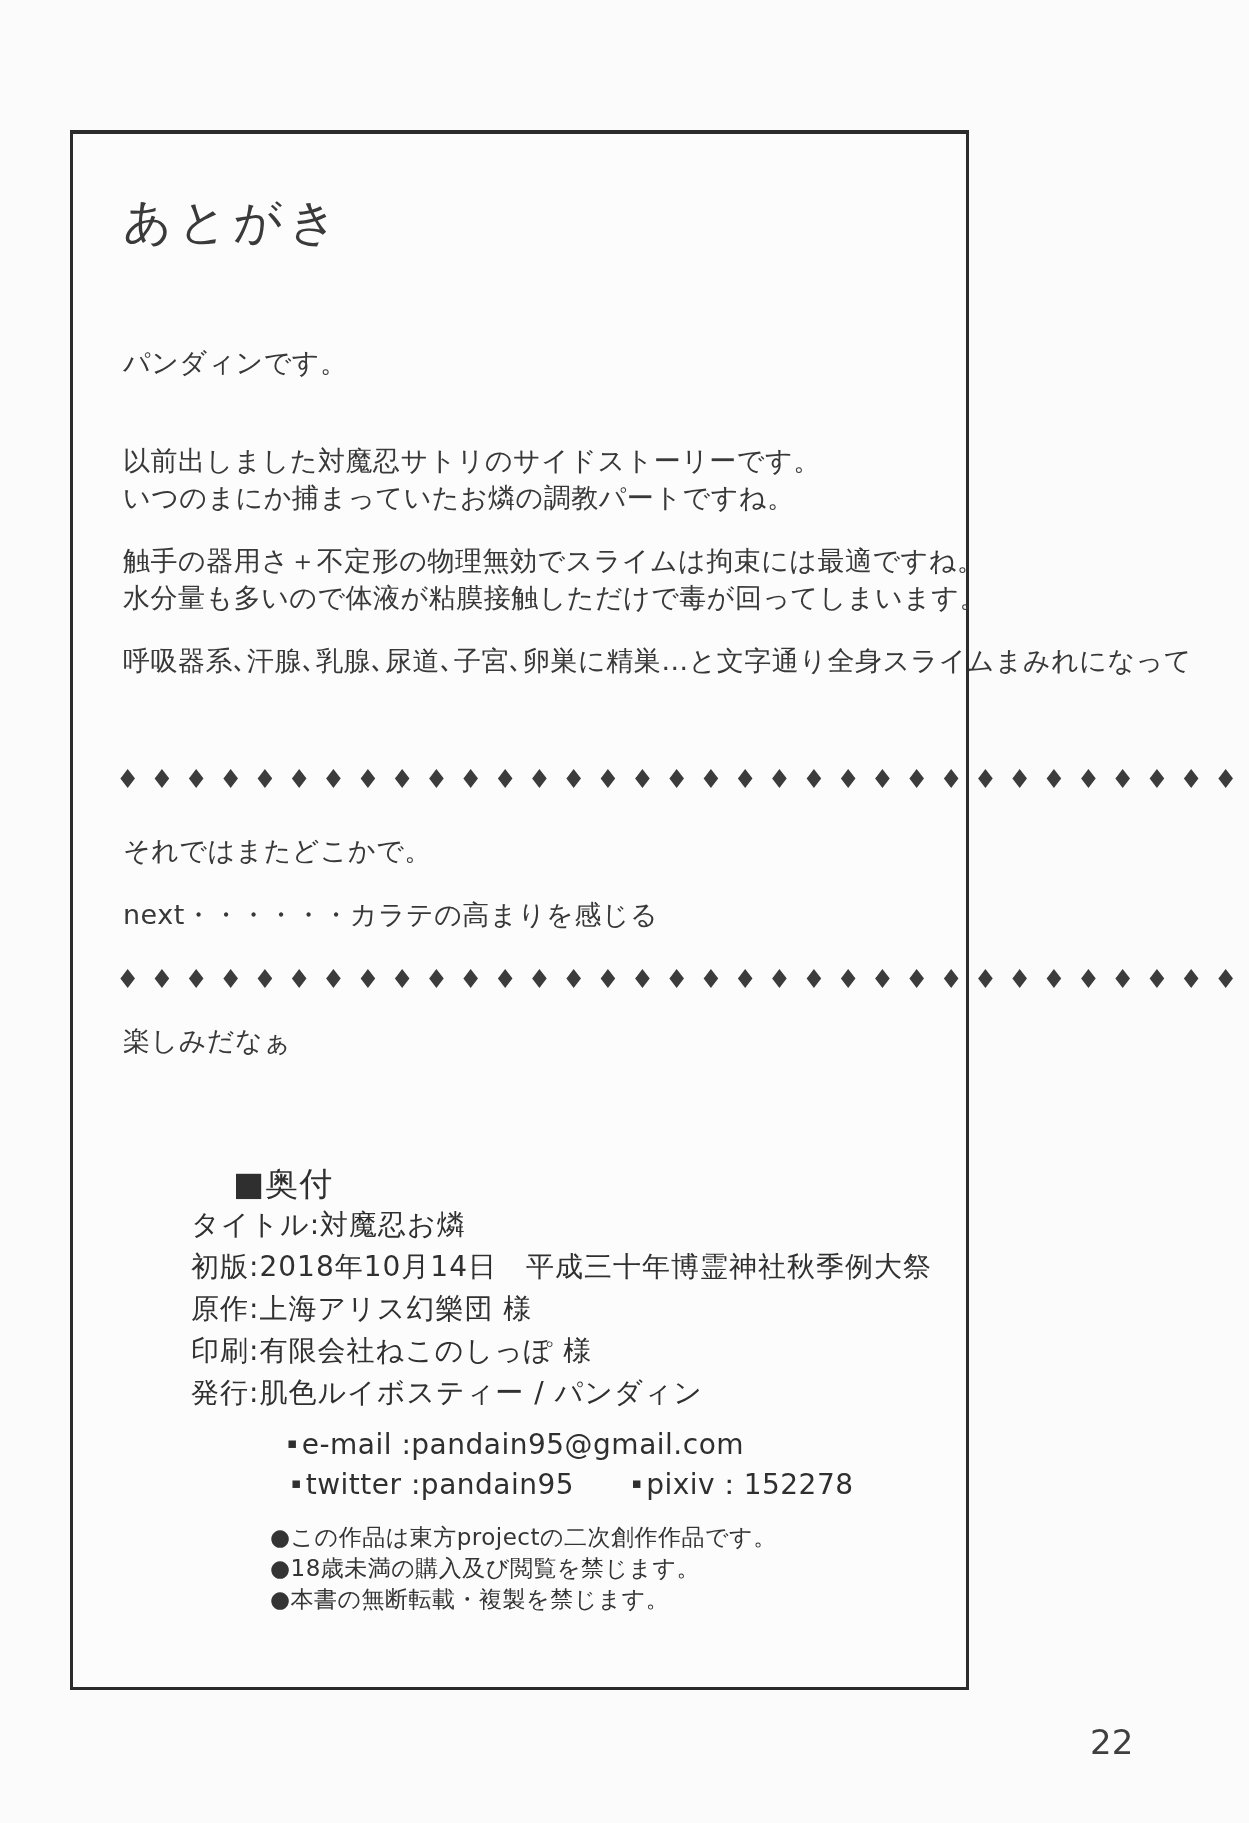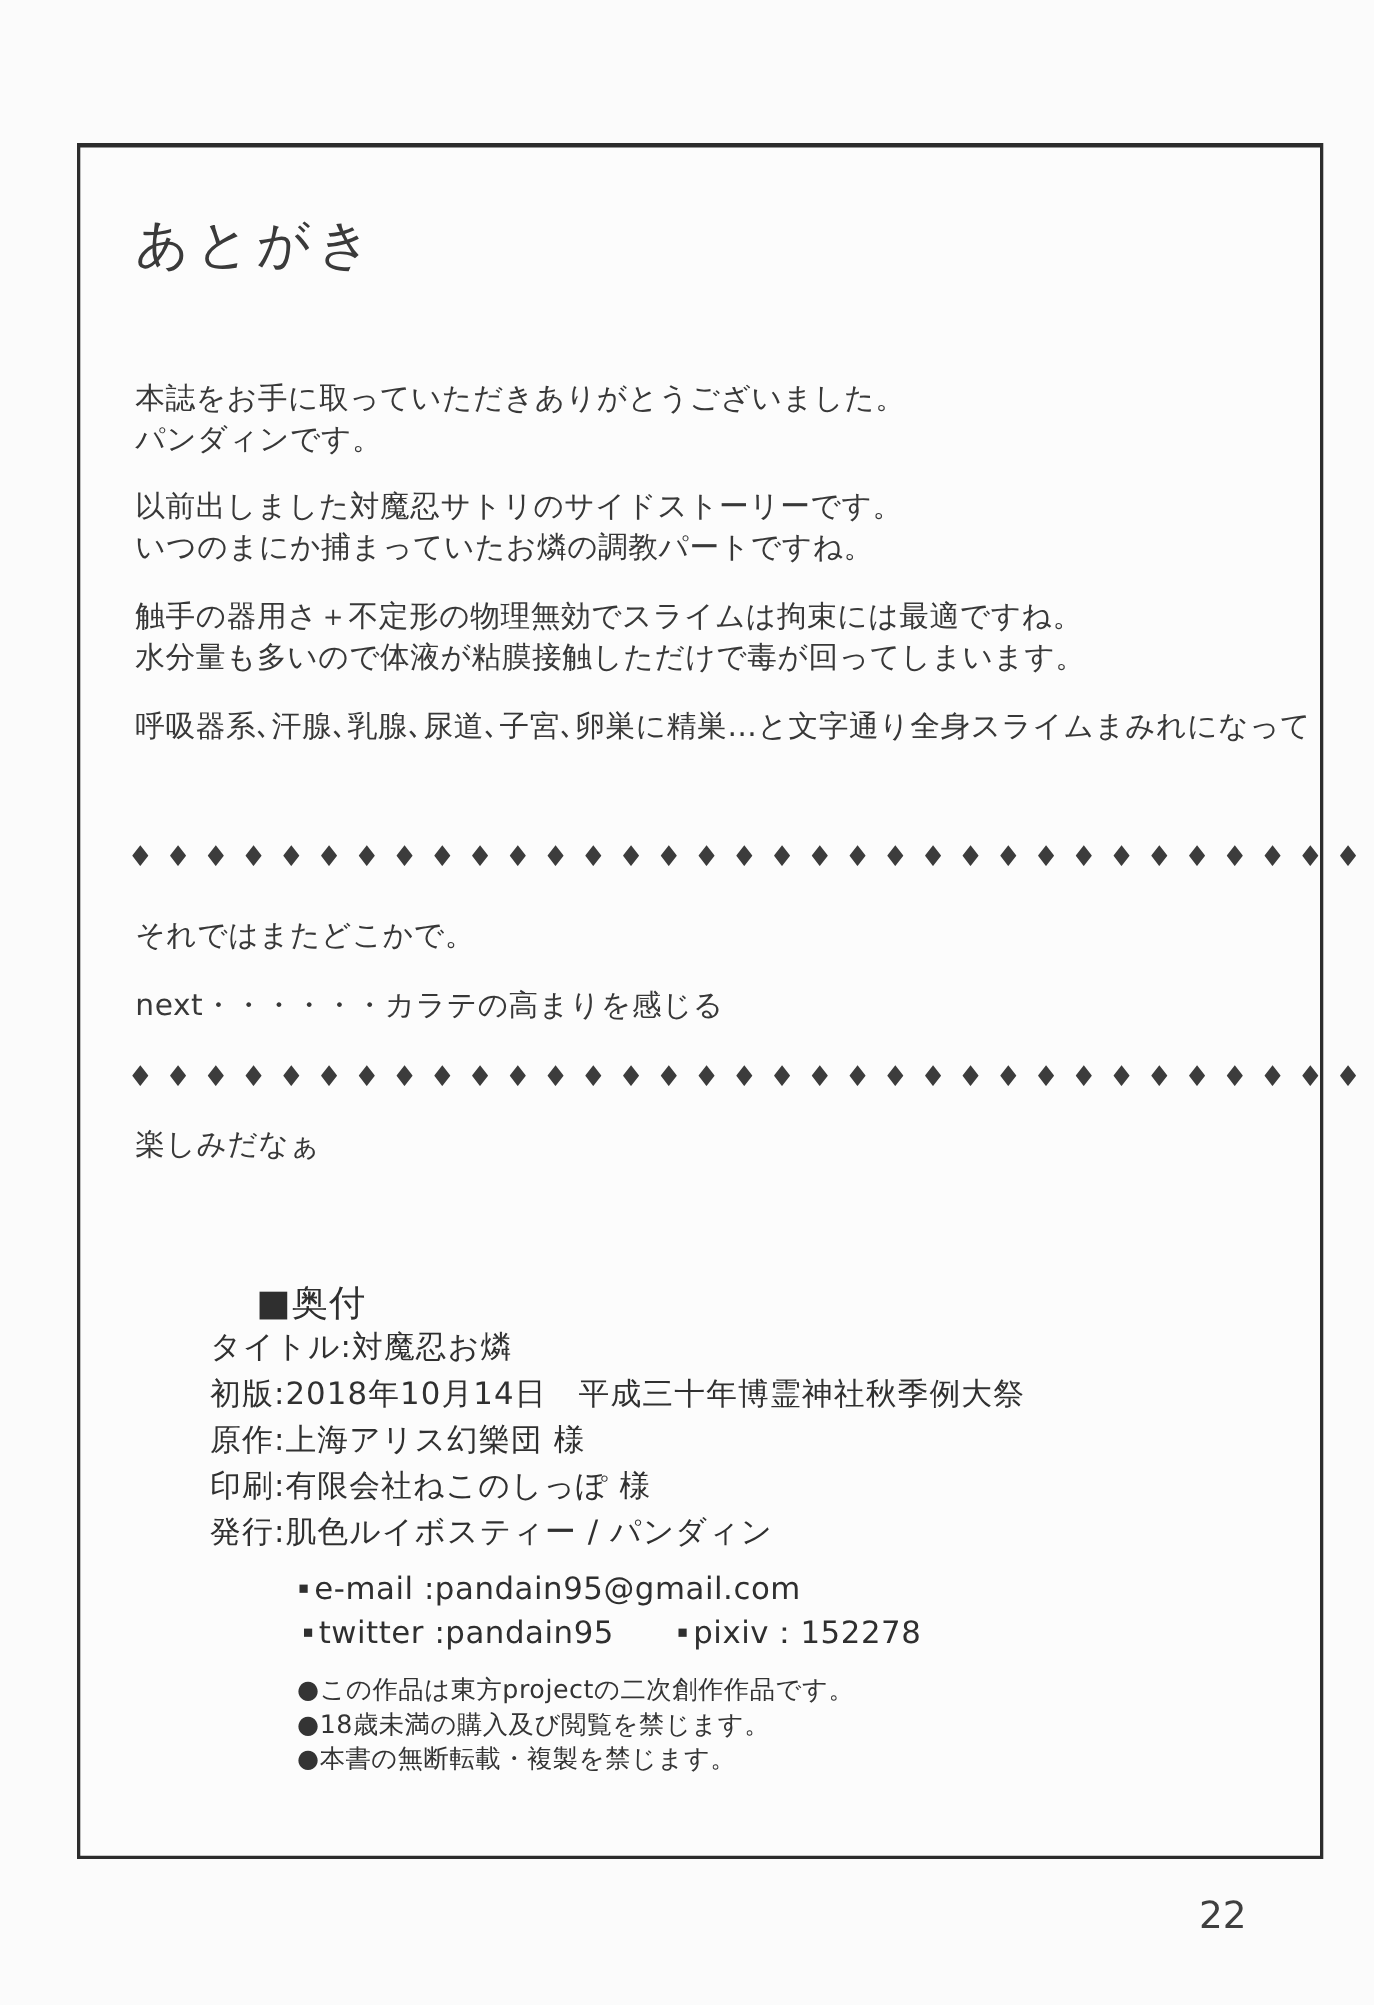--- a/index.html
+++ b/index.html
@@ -12,21 +12,21 @@
     background: #fbfbfb;
     font-family: "DejaVu Sans", "Liberation Sans", sans-serif;
     color: #333333;
     position: relative;
     overflow: hidden;
   }
   .page-frame {
     position: absolute;
     left: 70px;
     top: 130px;
-    width: 1133px;
+    width: 899px;
     height: 1560px;
     border: 3px solid #2c2c2c;
     border-top-width: 4px;
     background: #fcfcfc;
     box-sizing: border-box;
   }
   .abs { position: absolute; }
   .title {
     left: 50px;
     top: 56px;
@@ -62,20 +62,21 @@
     font-size: 28px;
     color: #303030;
     letter-spacing: 1px;
     white-space: nowrap;
   }
   .contact {
     font-size: 28px;
     color: #2f2f2f;
     letter-spacing: 0.5px;
     white-space: nowrap;
+    margin-left: 16px;
   }
   .bullet {
     font-size: 15px;
     vertical-align: 6px;
     margin-right: 4px;
   }
   .notice {
     left: 173px;
     font-size: 23px;
     line-height: 31px;
@@ -94,21 +95,20 @@
   }
 </style>
 </head>
 <body>
 
 <div class="page-frame">
 
   <div class="abs title">あとがき</div>
 
   <div class="abs para" style="top:210px">
-    <div>本誌をお手に取っていただきありがとうございました。</div>
     <div>パンダィンです。</div>
   </div>
 
   <div class="abs para" style="top:308px">
     <div>以前出しました対魔忍サトリのサイドストーリーです。</div>
     <div>いつのまにか捕まっていたお燐の調教パートですね。</div>
   </div>
 
   <div class="abs para" style="top:408px">
     <div>触手の器用さ＋不定形の物理無効でスライムは拘束には最適ですね。</div>

